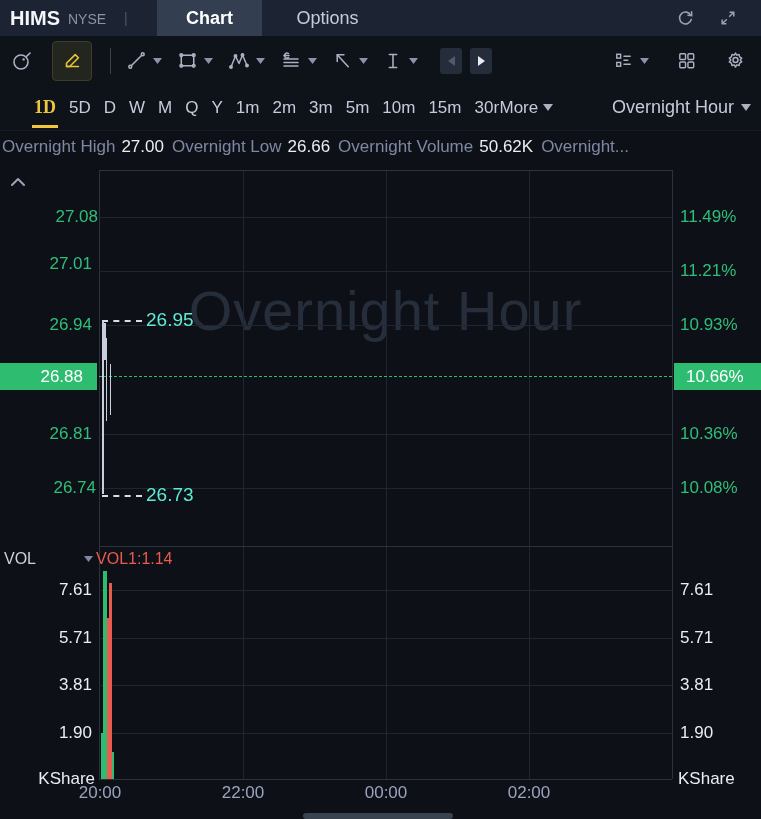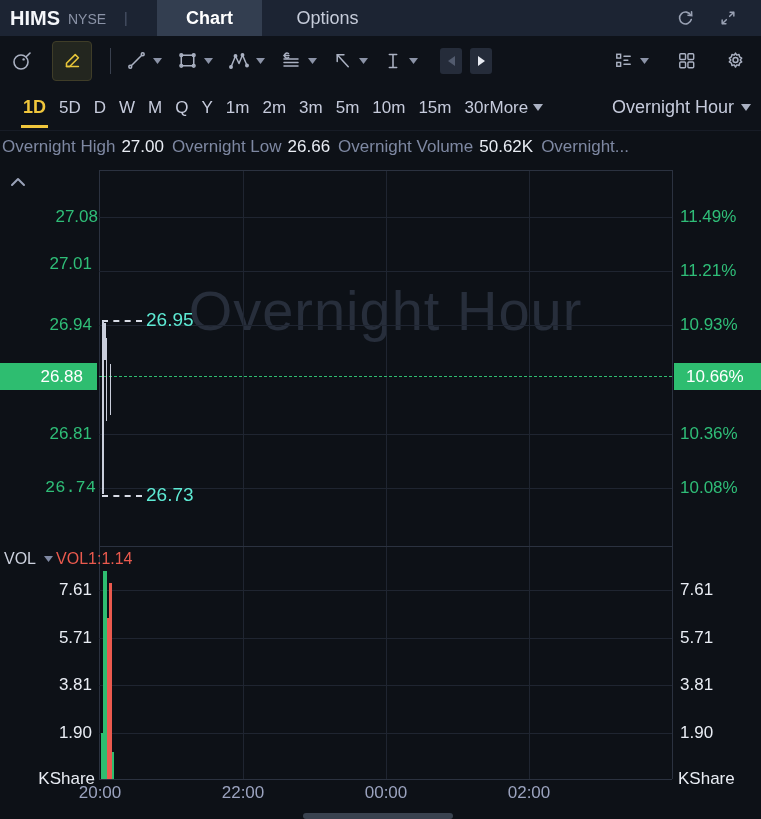--- a/index.html
+++ b/index.html
@@ -25,21 +25,21 @@
   .tb-div{width:1px;height:26px;background:#39404e;margin-left:18px;}
   .nav-btn{width:22px;height:26px;border-radius:3px;background:#252c3a;display:flex;align-items:center;justify-content:center;margin-left:8px;}
   .nav-btn.prev{margin-left:22px;color:#525b6e;}
   .nav-btn.next{color:#e8ebf2;}
   .right-tools{margin-left:auto;display:flex;align-items:center;margin-right:14px;}
   .right-tools .tool{margin-left:26px;}
   
   .tfbar{position:absolute;top:85px;left:0;width:761px;height:45px;background:#0e1219;
          border-bottom:1px solid #171c26;display:flex;align-items:center;font-size:17px;color:#c6cbdc;}
   .tf{margin-left:13px;position:relative;white-space:nowrap;}
-  .tf:first-child{margin-left:23px;}
+  .tf:first-child{margin-left:34px;font-family:Liberation Serif, serif;}
   .tf.active{color:#f0c63c;font-weight:bold;font-size:18px;}
   .tf.active::after{content:"";position:absolute;left:-2px;right:-2px;bottom:-10px;height:3px;background:#f0c63c;}
   .tf.clip{max-width:25px;overflow:hidden;margin-right:-2px;}
   .tf-more{margin-left:2px;display:flex;align-items:center;color:#c6cbdc;}
   .tf-more .caret{margin-left:5px;color:#aab1c2;}
   .interval{margin-left:auto;margin-right:10px;display:flex;align-items:center;font-size:18px;color:#c6cbdc;}
   .interval .caret{margin-left:7px;color:#aab1c2;}
   
   .infobar{position:absolute;top:130px;left:0;width:761px;height:34px;display:flex;align-items:center;
            font-size:17px;white-space:nowrap;overflow:hidden;padding-left:2px;}
@@ -60,21 +60,21 @@
   .badge.l{justify-content:flex-end;padding-right:14px;box-sizing:border-box;}
   .badge.r{justify-content:flex-start;padding-left:12px;box-sizing:border-box;}
   .green-dash{position:absolute;border-top:1px dashed #2ebd70;height:0;}
   .white-dash{position:absolute;border-top:2px dashed #d8dce6;height:0;}
   .anno-label{position:absolute;color:#5eead4;font-size:19px;}
   .wick{position:absolute;width:1.5px;background:#c9cedb;}
   .vol-bar{position:absolute;}
   .x-label{position:absolute;color:#9ba3bf;font-size:17px;transform:translateX(-50%);}
   .unit-label{position:absolute;color:#e9edf4;font-size:17px;}
   .vol-header{position:absolute;left:4px;top:547px;height:24px;display:flex;align-items:center;font-size:16px;}
-  .vol-name{color:#ccd1de;display:flex;align-items:center;}
+  .vol-name{color:#ccd1de;display:flex;align-items:center;gap:40px;}
   .vol-name .caret{margin-left:8px;color:#7e88a2;}
   .vol-ind{margin-left:3px;color:#ea5a4e;}
   .collapse{position:absolute;left:10px;top:177px;color:#9aa2b8;}
   .scroll-thumb{position:absolute;left:303px;top:813px;width:150px;height:6px;background:#39424f;border-radius:3px;}
 </style>
 </head>
 <body>
 
 <div class="app">
 
@@ -98,21 +98,21 @@
       <div class="gh" style="left: 99px; width: 573px; top: 685px;"></div>
       <div class="gh" style="left: 99px; width: 573px; top: 733px;"></div>
       <div class="axis-label green-t ta-r" style="left: 0px; width: 92px; top: 207px; padding-left: 6px;">27.08</div>
       <div class="axis-label green-t" style="left: 680px; top: 207px;">11.49%</div>
       <div class="axis-label green-t ta-r" style="left: 0px; width: 92px; top: 254px;">27.01</div>
       <div class="axis-label green-t" style="left: 680px; top: 261.2px;">11.21%</div>
       <div class="axis-label green-t ta-r" style="left: 0px; width: 92px; top: 315.4px;">26.94</div>
       <div class="axis-label green-t" style="left: 680px; top: 315.4px;">10.93%</div>
       <div class="axis-label green-t ta-r" style="left: 0px; width: 92px; top: 423.8px;">26.81</div>
       <div class="axis-label green-t" style="left: 680px; top: 423.8px;">10.36%</div>
-      <div class="axis-label green-t ta-r" style="left: 4px; width: 92px; top: 478px; font-family: Liberation Mono, monospace;">26.74</div>
+      <div class="axis-label green-t ta-r" style="left: 4px; width: 92px; top: 478px;">26.74</div>
       <div class="axis-label green-t" style="left: 680px; top: 478px;">10.08%</div>
       <div class="axis-label white-t ta-r" style="left: 0px; width: 92px; top: 580px;">7.61</div>
       <div class="axis-label white-t" style="left: 680px; top: 580px;">7.61</div>
       <div class="axis-label white-t ta-r" style="left: 0px; width: 92px; top: 628px;">5.71</div>
       <div class="axis-label white-t" style="left: 680px; top: 628px;">5.71</div>
       <div class="axis-label white-t ta-r" style="left: 0px; width: 92px; top: 675px;">3.81</div>
       <div class="axis-label white-t" style="left: 680px; top: 675px;">3.81</div>
       <div class="axis-label white-t ta-r" style="left: 0px; width: 92px; top: 723px;">1.90</div>
       <div class="axis-label white-t" style="left: 680px; top: 723px;">1.90</div>
       <div class="unit-label ta-r" style="left: 0px; width: 95px; top: 769px; text-align: right;">KShare</div>

